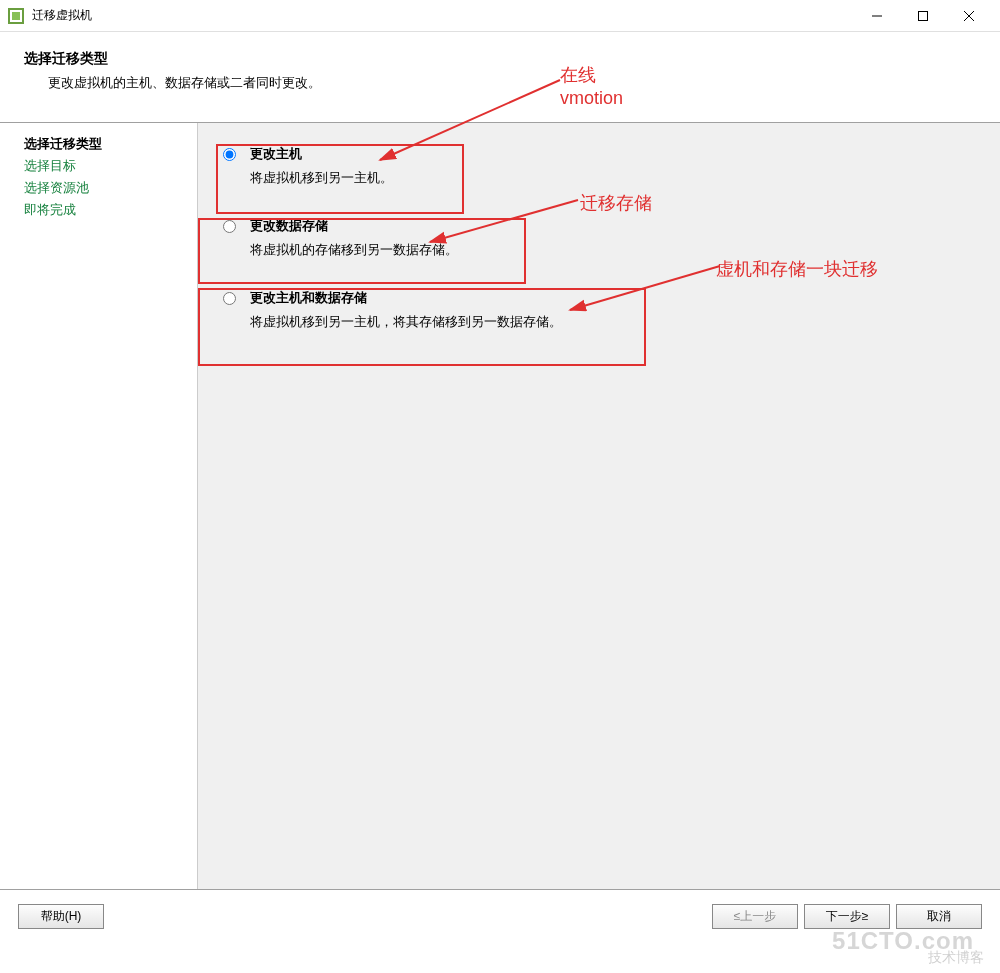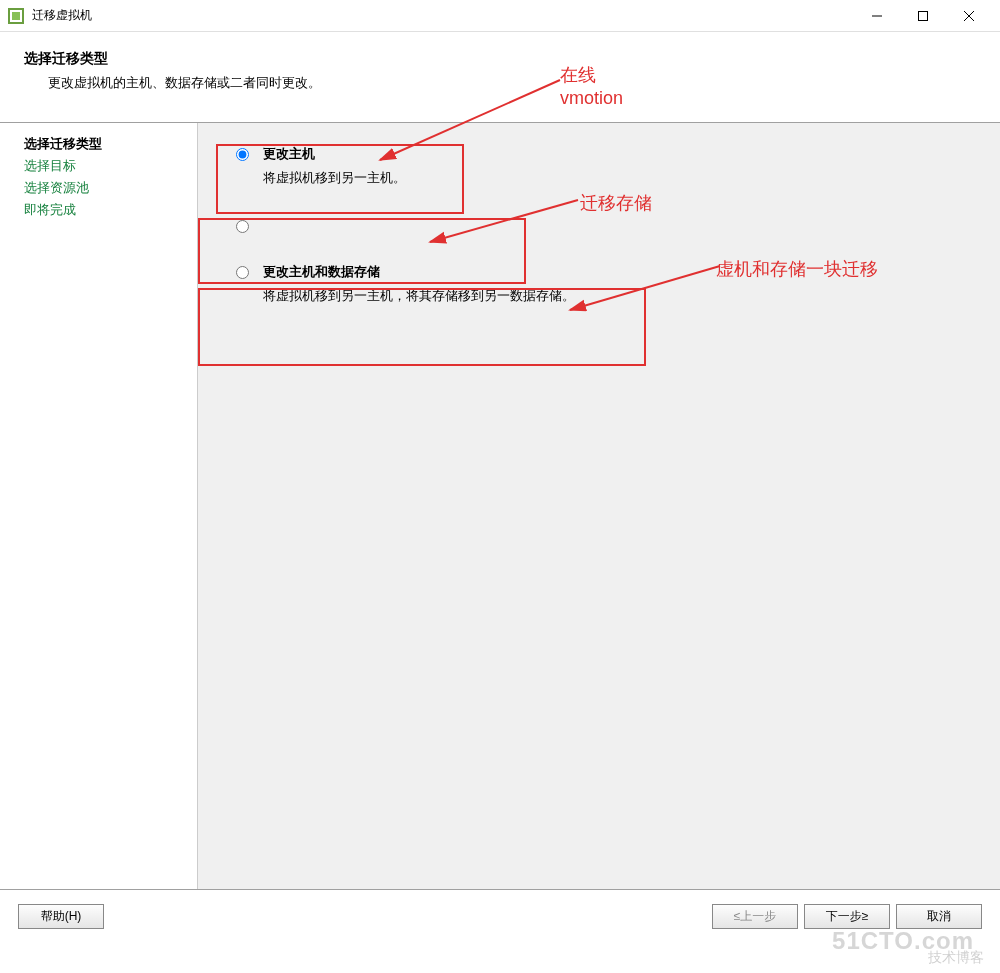--- a/index.html
+++ b/index.html
@@ -90,21 +90,21 @@
     .sidebar-item.disabled {
       color: #15803d;
     }
     .main-panel {
       flex: 1;
       background: #f0f0f0;
       padding: 12px 20px;
       position: relative;
     }
     .option-block {
-      padding: 10px 10px 14px 18px;
+      padding: 10px 10px 14px 5px;
       margin-bottom: 6px;
     }
     .option-row {
       display: flex;
       align-items: flex-start;
     }
     .option-radio {
       margin-top: 3px;
       margin-right: 14px;
       flex-shrink: 0;
@@ -244,20 +244,24 @@
         <div class="option-text">
           <span class="option-title">更改主机</span>
           <span class="option-desc">将虚拟机移到另一主机。</span>
         </div>
       </div>
     </div>
 
     <div class="option-block">
       <div class="option-row">
         <input type="radio" name="migtype" class="option-radio" style="">
+        <div class="option-text">
+          <span class="option-title">更改数据存储</span>
+          <span class="option-desc">将虚拟机的存储移到另一数据存储。</span>
+        </div>
       </div>
     </div>
 
     <div class="option-block">
       <div class="option-row">
         <input type="radio" name="migtype" class="option-radio" style="">
         <div class="option-text">
           <span class="option-title">更改主机和数据存储</span>
           <span class="option-desc">将虚拟机移到另一主机，将其存储移到另一数据存储。</span>
         </div>

